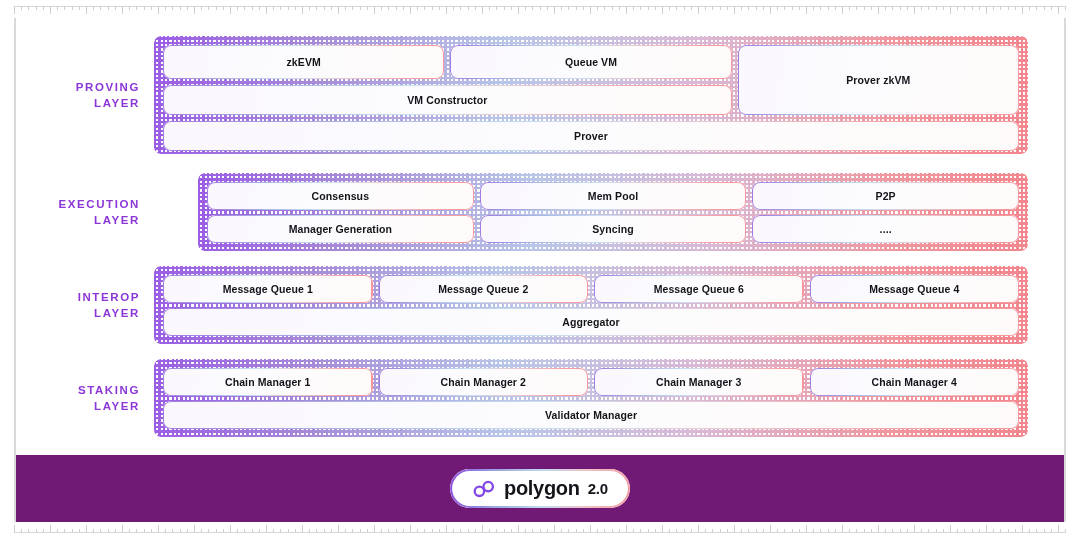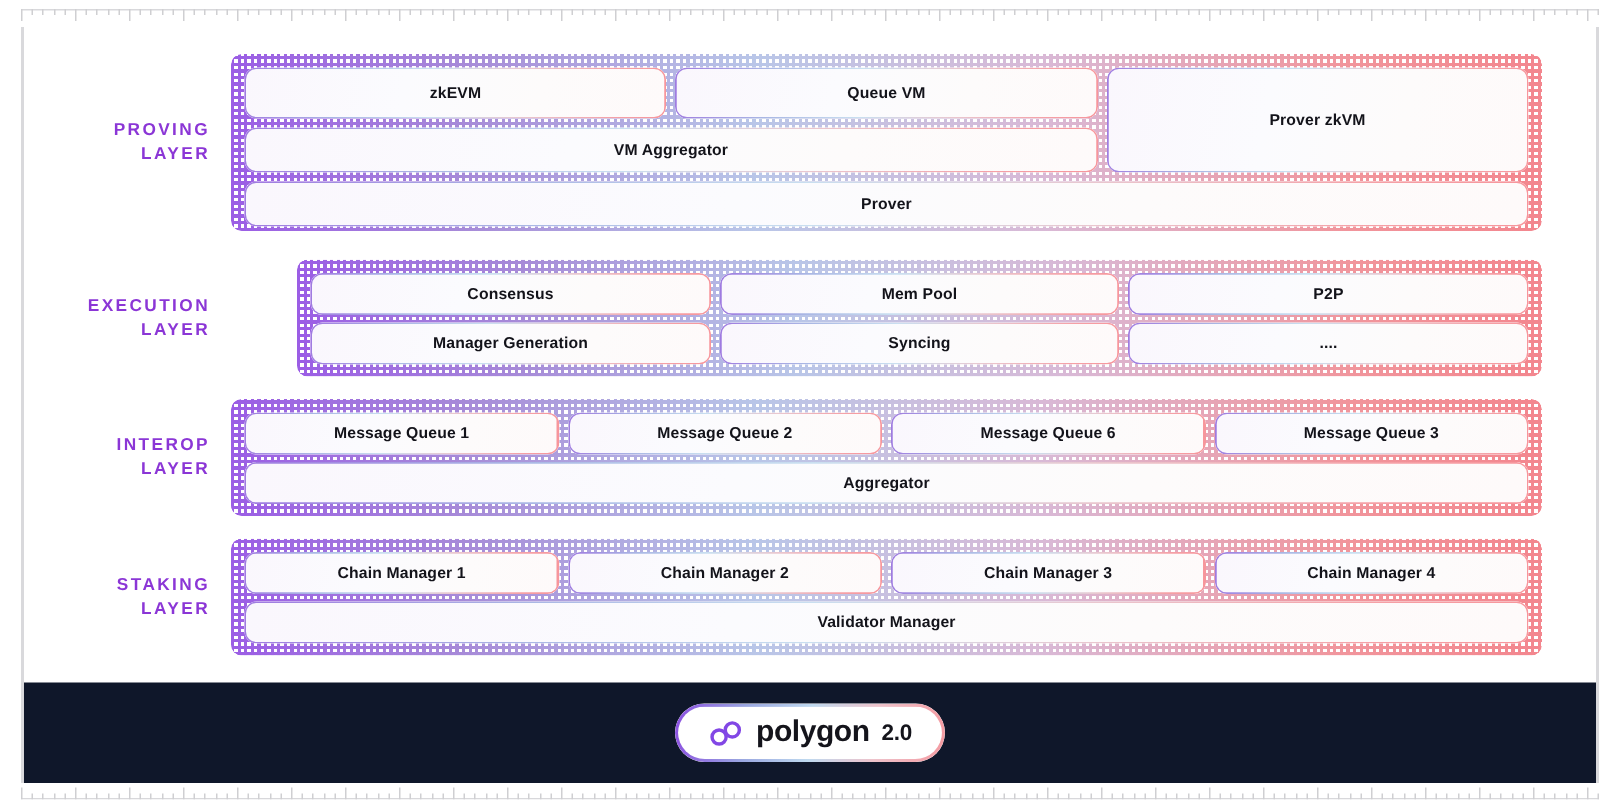--- a/index.html
+++ b/index.html
@@ -173,21 +173,21 @@
   }
   .node span { position: relative; z-index: 1; }
 
   
   .footer {
     position: absolute;
     left: 0;
     right: 0;
     bottom: 0;
     height: 67px;
-    background: #0f172a;
+    background: #701a75;
     display: flex;
     align-items: center;
     justify-content: center;
   }
 
   .brand-pill {
     position: relative;
     display: flex;
     align-items: center;
     gap: 8px;
@@ -415,21 +415,21 @@
             <div class="node" style="grid-column:1; grid-row:1;">
               <span>zkEVM</span>
             </div>
             <div class="node" style="grid-column:2; grid-row:1;">
               <span>Queue VM</span>
             </div>
             <div class="node" style="grid-column:3; grid-row:1 / span 2;">
               <span>Prover zkVM</span>
             </div>
             <div class="node" style="grid-column:1 / span 2; grid-row:2;">
-              <span>VM Aggregator</span>
+              <span>VM Constructor</span>
             </div>
             <div class="node" style="grid-column:1 / span 3; grid-row:3;">
               <span>Prover</span>
             </div>
           </div>
         </div>
       </div>
 
       <div class="layer-row" style="left:38px; top:155px; width:974px; height:78px;">
         <div class="layer-label">EXECUTION
@@ -466,21 +466,21 @@
             <div class="node">
               <span>Message Queue 1</span>
             </div>
             <div class="node">
               <span>Message Queue 2</span>
             </div>
             <div class="node">
               <span>Message Queue 6</span>
             </div>
             <div class="node">
-              <span>Message Queue 3</span>
+              <span>Message Queue 4</span>
             </div>
             <div class="node" style="grid-column:1 / span 4;">
               <span>Aggregator</span>
             </div>
           </div>
         </div>
       </div>
 
       <div class="layer-row" style="left:38px; top:341px; width:974px; height:78px;">
         <div class="layer-label">STAKING

